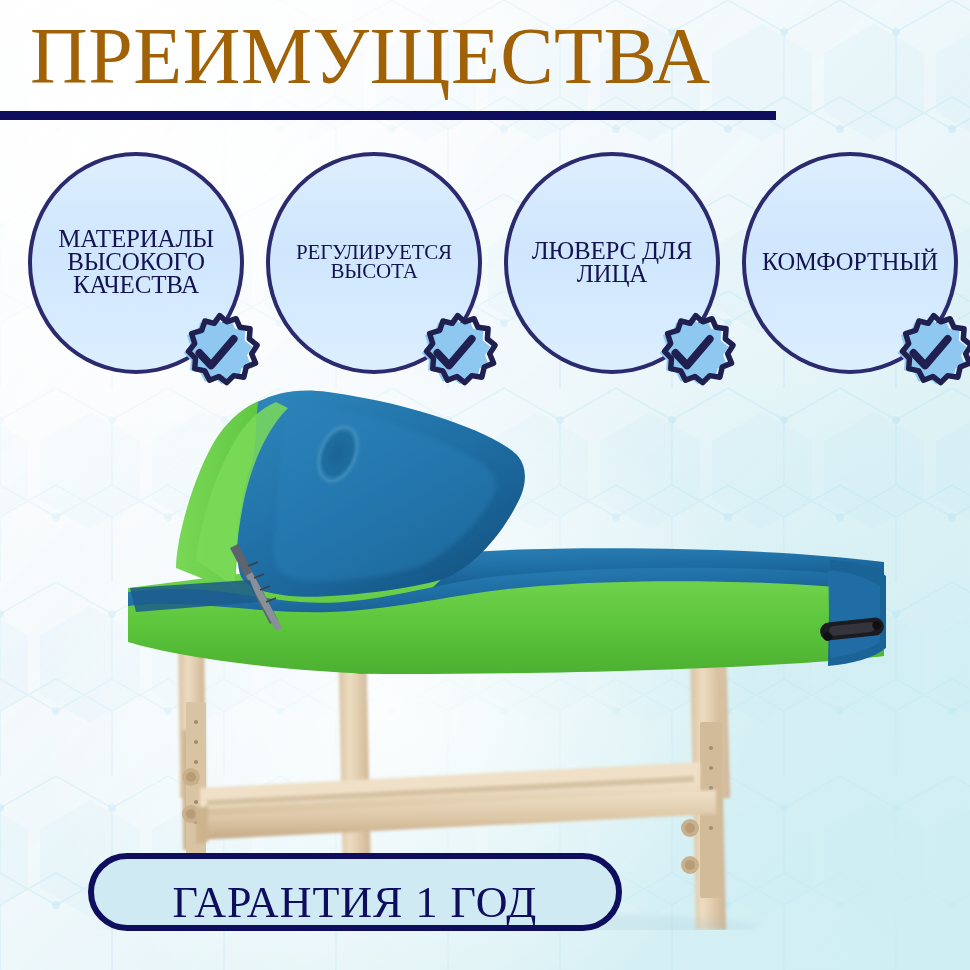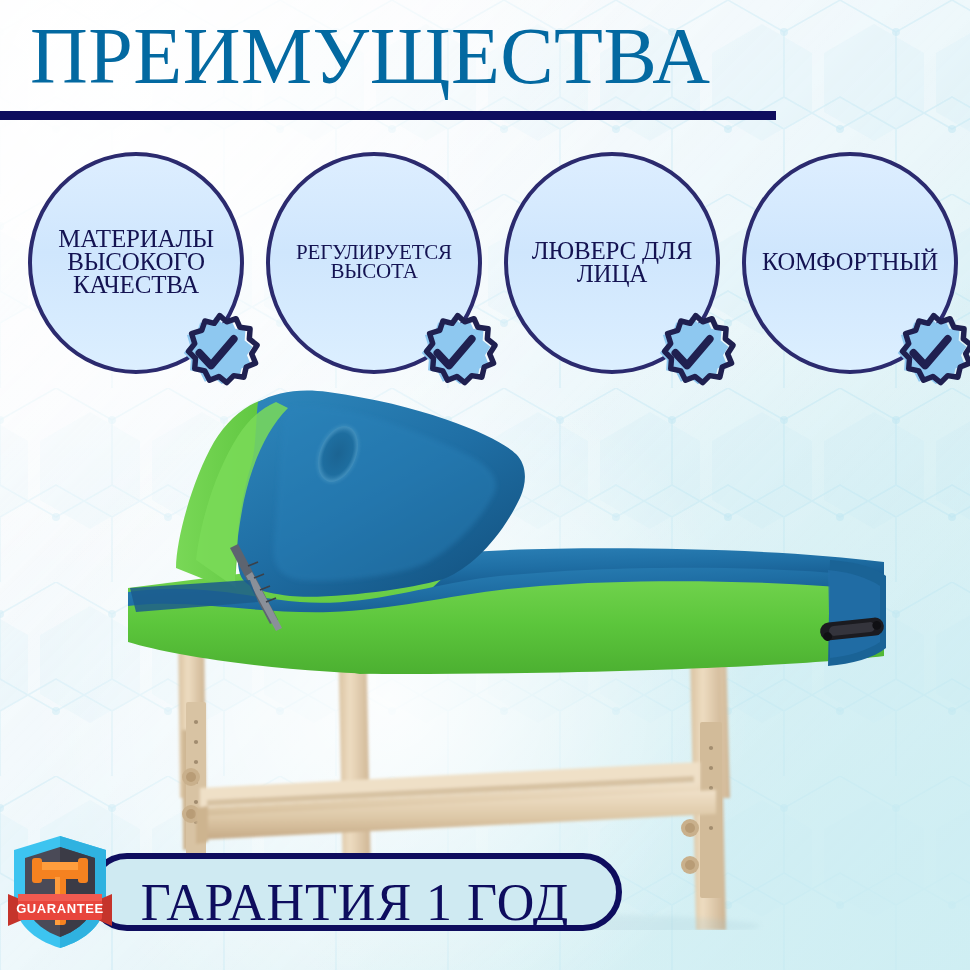--- a/index.html
+++ b/index.html
@@ -27,21 +27,21 @@
       radial-gradient(circle at 12% 8%, rgba(255,255,255,.95) 0%, rgba(255,255,255,0) 42%),
       radial-gradient(circle at 40% 72%, rgba(255,255,255,.88) 0%, rgba(255,255,255,0) 40%),
       radial-gradient(circle at 95% 92%, rgba(206,238,243,.85) 0%, rgba(206,238,243,0) 48%);
   }
 
   
   .title{
     position:absolute;left:30px;top:16px;
     font-size:80px;line-height:1;
     letter-spacing:.5px;
-    color:#0369a1;
+    color:#a16207;
     font-family:"Liberation Serif", serif;
     font-weight:400;
     white-space:nowrap;
   }
   .title-rule{
     position:absolute;left:0px;top:111px;
     width:776px;height:9px;
     background:#0e0d5e;
   }
 
@@ -95,21 +95,21 @@
     width:534px;height:78px;
     border:6px solid #0e0d5e;
     border-radius:40px;
     background:#cfeaf2;
     box-sizing:border-box;
   }
   .guarantee-text{
     position:absolute;inset:0;
     display:flex;align-items:center;justify-content:center;
     font-family:"Liberation Serif", serif;
-    font-size:52px;color:#0e0d5e;
+    font-size:44px;color:#0e0d5e;
     letter-spacing:1px;
     white-space:nowrap;
     padding-bottom:3px;
     margin-top:24px;
   }
   .guarantee-badge{
     position:absolute;left:8px;top:832px;
     width:104px;height:118px;
   }
   .guarantee-badge svg{display:block;width:104px;height:118px;}
@@ -381,38 +381,14 @@
           <path d="M30 50 L45 66 L74 32" fill="none" stroke="#1f2050" stroke-width="10" stroke-linecap="round" stroke-linejoin="round"></path>
         </svg>
       </div>
     </div>
   </div>
 
   <div class="guarantee-pill">
     <div class="guarantee-text">ГАРАНТИЯ 1 ГОД</div>
   </div>
 
-  <div class="guarantee-badge">
-    <svg viewBox="0 0 104 118" xmlns="http://www.w3.org/2000/svg" aria-hidden="true">
-
-      <path d="M52 4 L98 18 L98 64 C98 92 78 108 52 116 C26 108 6 92 6 64 L6 18 Z" fill="#3dc4f0"></path>
-      <path d="M52 4 L98 18 L98 64 C98 92 78 108 52 116 L52 4 Z" fill="#2fb2e0"></path>
-
-      <path d="M52 15 L87 26 L87 63 C87 85 71 98 52 105 C33 98 17 85 17 63 L17 26 Z" fill="#4a4a57"></path>
-      <path d="M52 15 L87 26 L87 63 C87 85 71 98 52 105 L52 15 Z" fill="#3b3b46"></path>
-
-      <rect x="29" y="30" width="46" height="17" rx="3" fill="#f58220"></rect>
-      <rect x="29" y="30" width="46" height="8" rx="3" fill="#ff9d3d"></rect>
-      <rect x="24" y="26" width="10" height="25" rx="3" fill="#f58220"></rect>
-      <rect x="70" y="26" width="10" height="25" rx="3" fill="#f58220"></rect>
-
-      <rect x="47" y="45" width="11" height="48" rx="3" fill="#f58220"></rect>
-      <rect x="47" y="45" width="5" height="48" fill="#ff9d3d"></rect>
-
-      <path d="M0 62 L14 68 L14 88 L0 94 Z" fill="#c5342b"></path>
-      <path d="M104 62 L90 68 L90 88 L104 94 Z" fill="#c5342b"></path>
-      <rect x="10" y="62" width="84" height="26" rx="2" fill="#e8453c"></rect>
-      <rect x="10" y="62" width="84" height="7" fill="#f05a50"></rect>
-      <text x="52" y="81" text-anchor="middle" font-family="Liberation Sans, sans-serif" font-size="13" font-weight="bold" letter-spacing="0.6" fill="#ffffff">GUARANTEE</text>
-    </svg>
-  </div>
 
 </div>
 
 </body></html>

